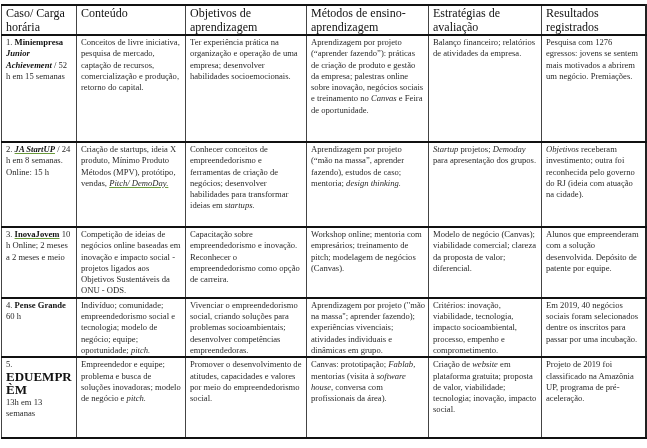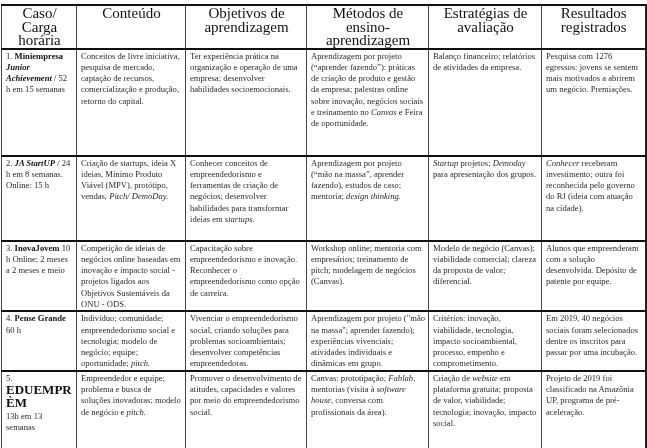--- a/index.html
+++ b/index.html
@@ -3,28 +3,28 @@
 <meta charset="utf-8">
 <style>
   html, body { margin:0; padding:0; background:#ffffff; }
   body { width:647px; height:448px; overflow:hidden; font-family:"Liberation Serif","DejaVu Serif",serif; color:#1a1a1a; }
   .wrap { position:absolute; left:1px; top:4px; }
   table { border-collapse:collapse; table-layout:fixed; width:644px; }
   col.c1 { width:75px; } col.c2 { width:109px; } col.c3 { width:121px; }
   col.c4 { width:122px; } col.c5 { width:113px; } col.c6 { width:104px; }
   td, th { border:1px solid #444; vertical-align:top; padding:1px 3px 0 4px; font-size:8.6px; line-height:11.3px; font-weight:normal; text-align:left; word-wrap:break-word; }
   table { border-top:2px solid #111; border-bottom:2px solid #111; border-left:1px solid #444; border-right:2px solid #222; }
-  thead tr th { font-size:15px; line-height:13.5px; color:#111;text-align:center; }
+  thead tr th { font-size:12px; line-height:13.5px; color:#111; }
   tr.hdr { height:28px; }
   tr.r1 { height:107px; } tr.r2 { height:85px; } tr.r3 { height:65px; }
   tr.r4 { height:52px; } tr.r5 { height:81px; }
   tbody tr { border-top:2px solid #111; }
   .b { font-weight:bold; color:#111; }
   .i { font-style:italic; }
-  .u { text-decoration-color:#6a9a3a; }
+  .u { text-decoration:underline; text-decoration-color:#6a9a3a; }
   .cell-text { color:#2a2a2a; }
 </style>
 </head>
 <body>
 
 <div class="wrap">
 <table>
   <colgroup>
         <col class="c1">
         <col class="c2">
@@ -58,25 +58,25 @@
       <td class="cell-text">Balanço financeiro; relatórios de atividades da empresa.</td>
       <td class="cell-text">Pesquisa com 1276 egressos: jovens se sentem mais motivados a abrirem um negócio. Premiações.</td>
     </tr>
 
     <tr class="r2">
       <td class="cell-text">
         <span>2.</span>
         <span class="b i u">JA StartUP</span>
         <span>/ 24 h em 8 semanas. Online: 15 h</span>
       </td>
-      <td class="cell-text"><span>Criação de startups, ideia X ideias, Mínimo Produto Viável (MPV), protótipo, vendas, </span><span class="i u">Pitch/ DemoDay.</span></td>
+      <td class="cell-text"><span>Criação de startups, ideia X produto, Mínimo Produto Métodos (MPV), protótipo, vendas, </span><span class="i u">Pitch/ DemoDay.</span></td>
       <td class="cell-text"><span>Conhecer conceitos de empreendedorismo e ferramentas de criação de negócios; desenvolver habilidades para transformar ideias em </span><span class="i">startups.</span></td>
       <td class="cell-text"><span>Aprendizagem por projeto (“mão na massa”, aprender fazendo), estudos de caso; mentoria; </span><span class="i">design thinking.</span></td>
       <td class="cell-text"><span class="i">Startup</span><span> projetos; </span><span class="i">Demoday</span><span> para apresentação dos grupos.</span></td>
-      <td class="cell-text"><span class="i">Conhecer</span><span> receberam investimento; outra foi reconhecida pelo governo do RJ (ideia com atuação na cidade).</span></td>
+      <td class="cell-text"><span class="i">Objetivos</span><span> receberam investimento; outra foi reconhecida pelo governo do RJ (ideia com atuação na cidade).</span></td>
     </tr>
 
     <tr class="r3">
       <td class="cell-text">
         <span>3.</span>
         <span class="b u">InovaJovem</span>
         <span>10 h Online; 2 meses a 2 meses e meio</span>
       </td>
       <td class="cell-text">Competição de ideias de negócios online baseadas em inovação e impacto social - projetos ligados aos Objetivos Sustentáveis da ONU - ODS.</td>
       <td class="cell-text">Capacitação sobre empreendedorismo e inovação. Reconhecer o empreendedorismo como opção de carreira.</td>

